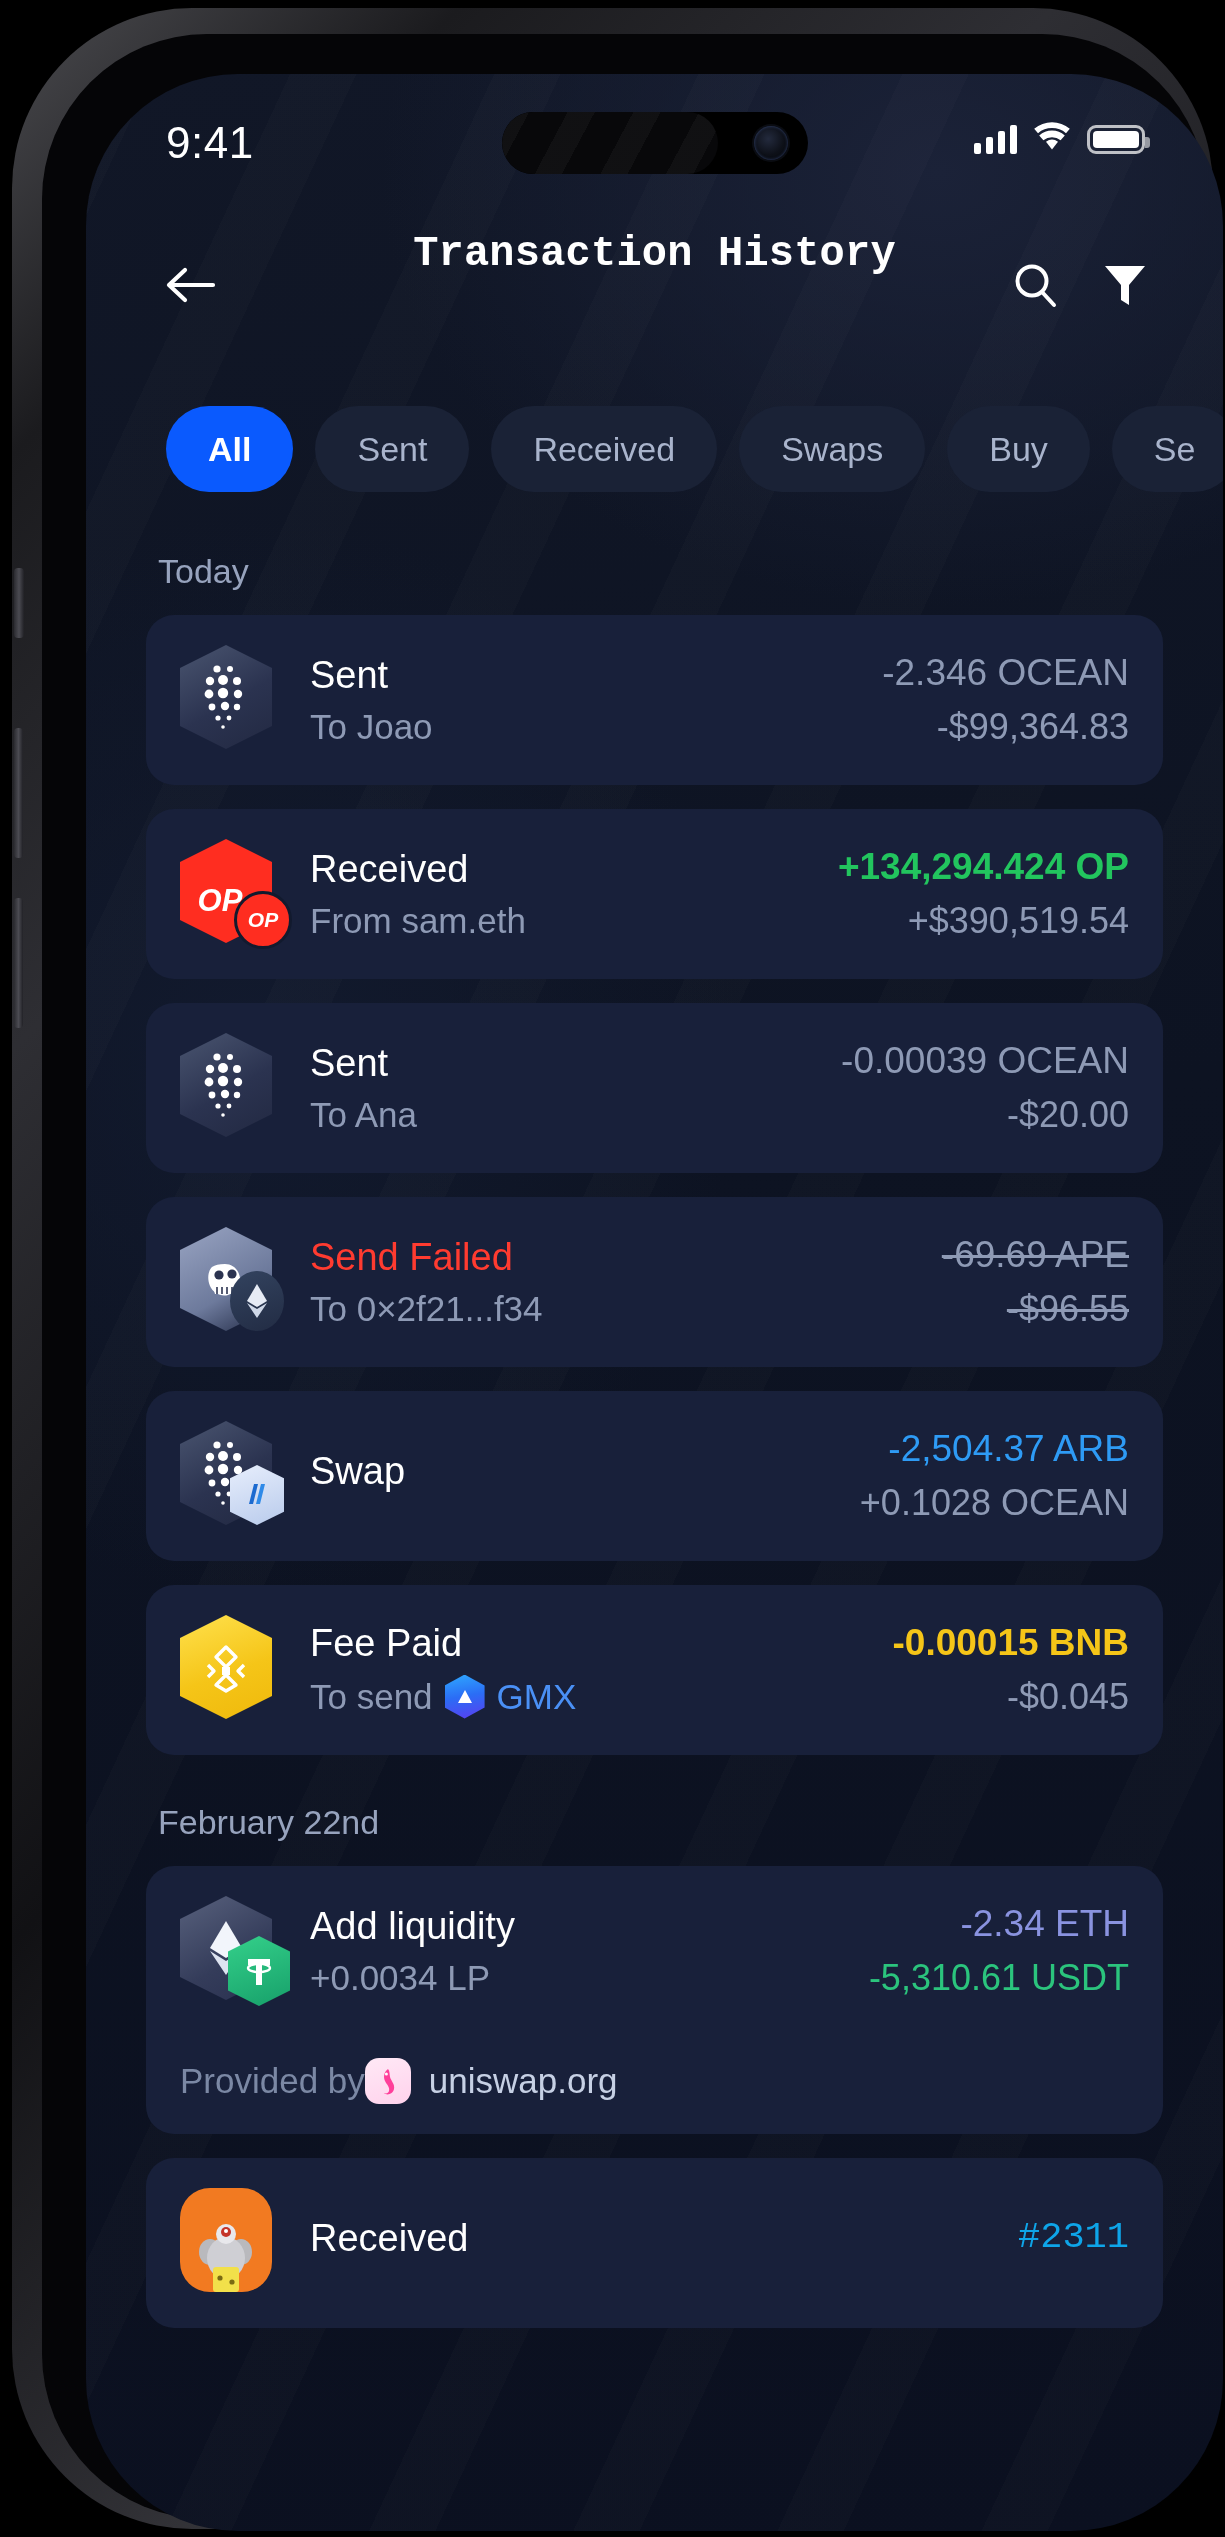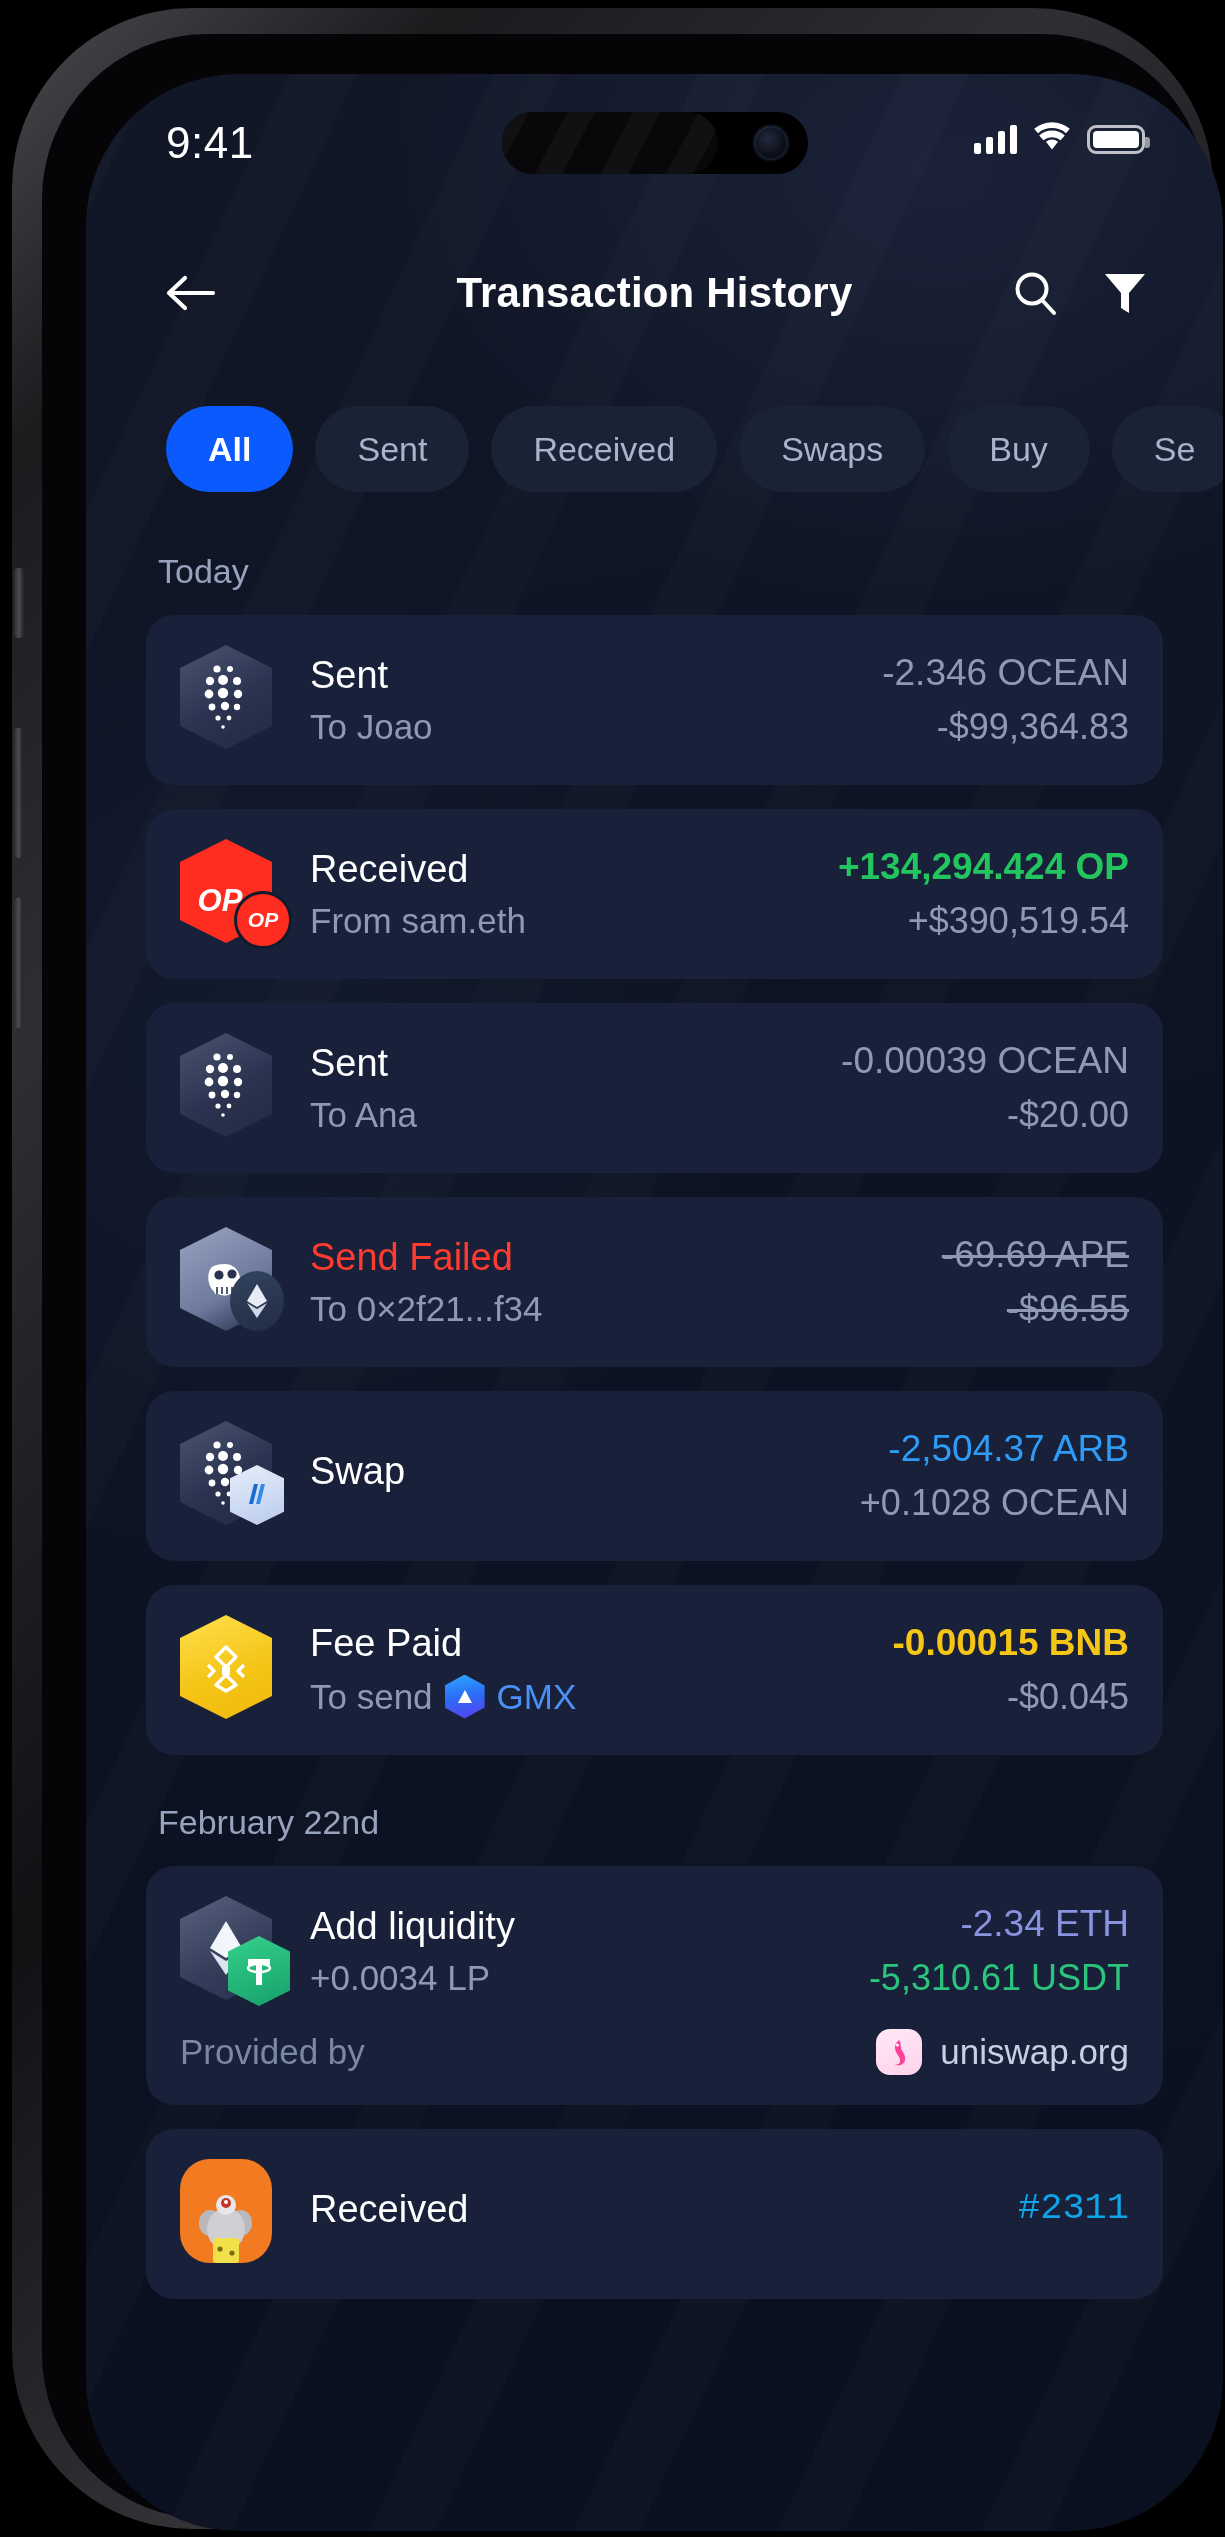--- a/index.html
+++ b/index.html
@@ -93,22 +93,22 @@
     border-radius:9px; position:relative; padding:3px;
   }
   #battery::after {
     content:""; position:absolute; right:-8px; top:9px; width:5px; height:11px;
     background:rgba(255,255,255,0.55); border-radius:0 3px 3px 0;
   }
   #battery span { display:block; width:100%; height:100%; background:#fff; border-radius:4px; }
 
   
   #app-header {
-    position:absolute; left:0; top:164px; width:100%; height:110px;
-    display:flex; align-items:center; z-index:5;
+    position:absolute; left:0; top:156px; width:100%; height:110px;
+    display:flex; z-index:5;font-family:Liberation Mono, monospace;
   }
   #back-button {
     position:absolute; left:72px; top:50%; transform:translateY(-50%);
     width:64px; height:64px; display:flex; align-items:center; justify-content:center;
     cursor:pointer;
   }
   #page-title {
     width:100%; text-align:center; color:#ffffff;
     font-size:42px; font-weight:bold; letter-spacing:0.2px;
   }
@@ -169,22 +169,22 @@
 
   .tx-text { flex:1 1 auto; min-width:0; }
   .tx-title { font-size:38px; color:#ffffff; margin-bottom:10px; }
   .tx-sub { font-size:35px; color:#8e9ab5; display:flex; align-items:center; gap:12px; }
   .tx-amounts { text-align:right; flex:0 0 auto; }
   .tx-amount { font-size:37px; margin-bottom:12px; color:#8e9ab5; white-space:nowrap; }
   .tx-fiat { font-size:36px; color:#8e9ab5; white-space:nowrap; }
   .strike { text-decoration: line-through; text-decoration-thickness:3px; }
 
   .provided-row {
-    display:flex; align-items:center; justify-content:space-between;
-    margin-top:23px;
+    display:flex; align-items:center; 
+    margin-top:52px;
   }
   .provided-label { color:#7b88a4; font-size:35px; }
   .provided-right { display:flex; align-items:center; gap:18px; }
   .provided-name { color:#c6d0e4; font-size:35px; }
   .provider-logo {
     width:46px; height:46px; border-radius:14px;
     background: linear-gradient(160deg,#ffe9f6,#ffd2ec);
     display:flex; align-items:center; justify-content:center;
   }
 

